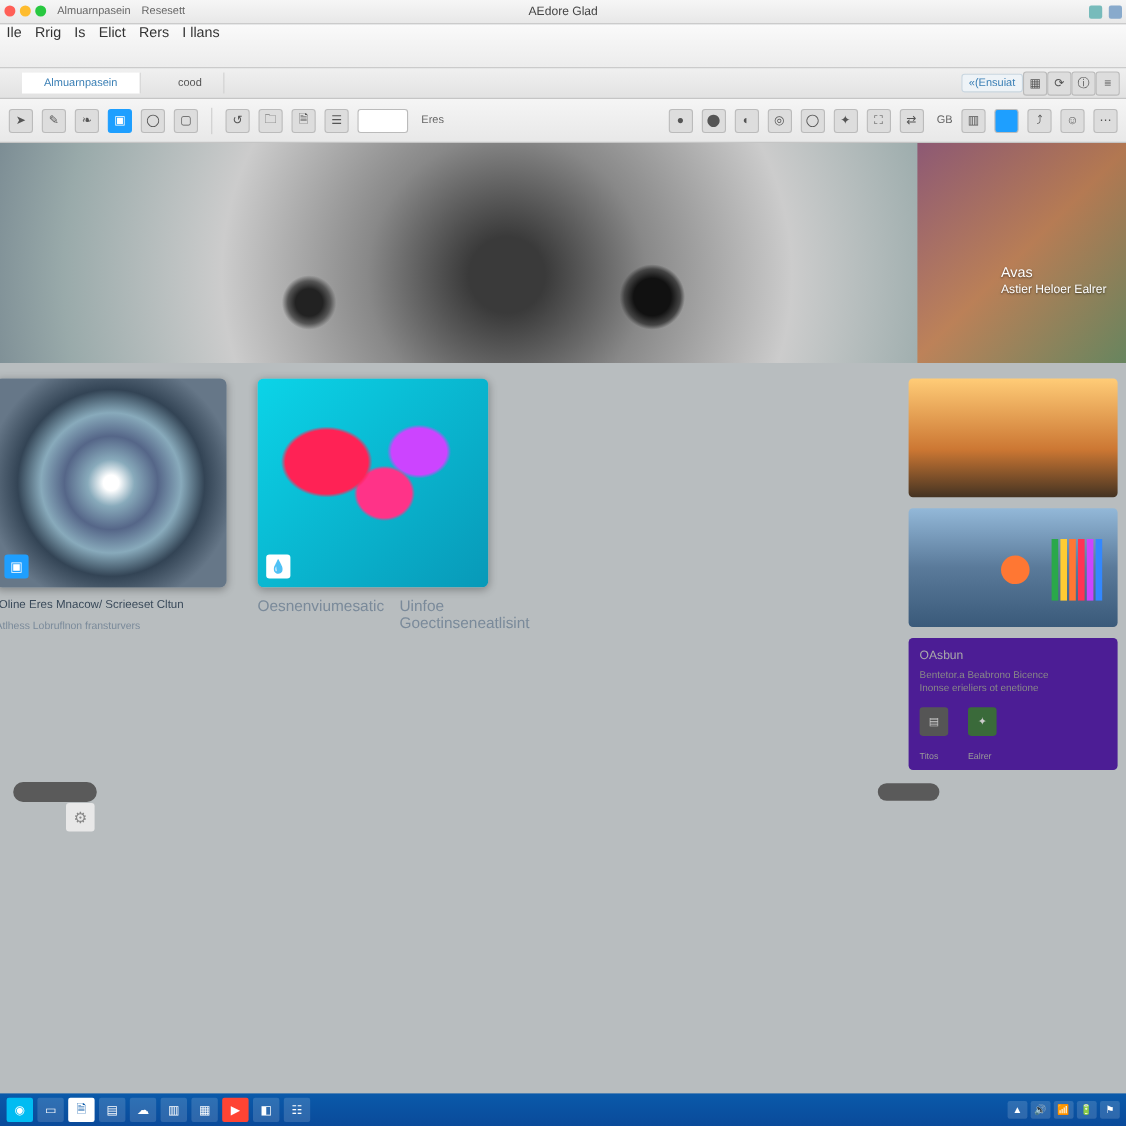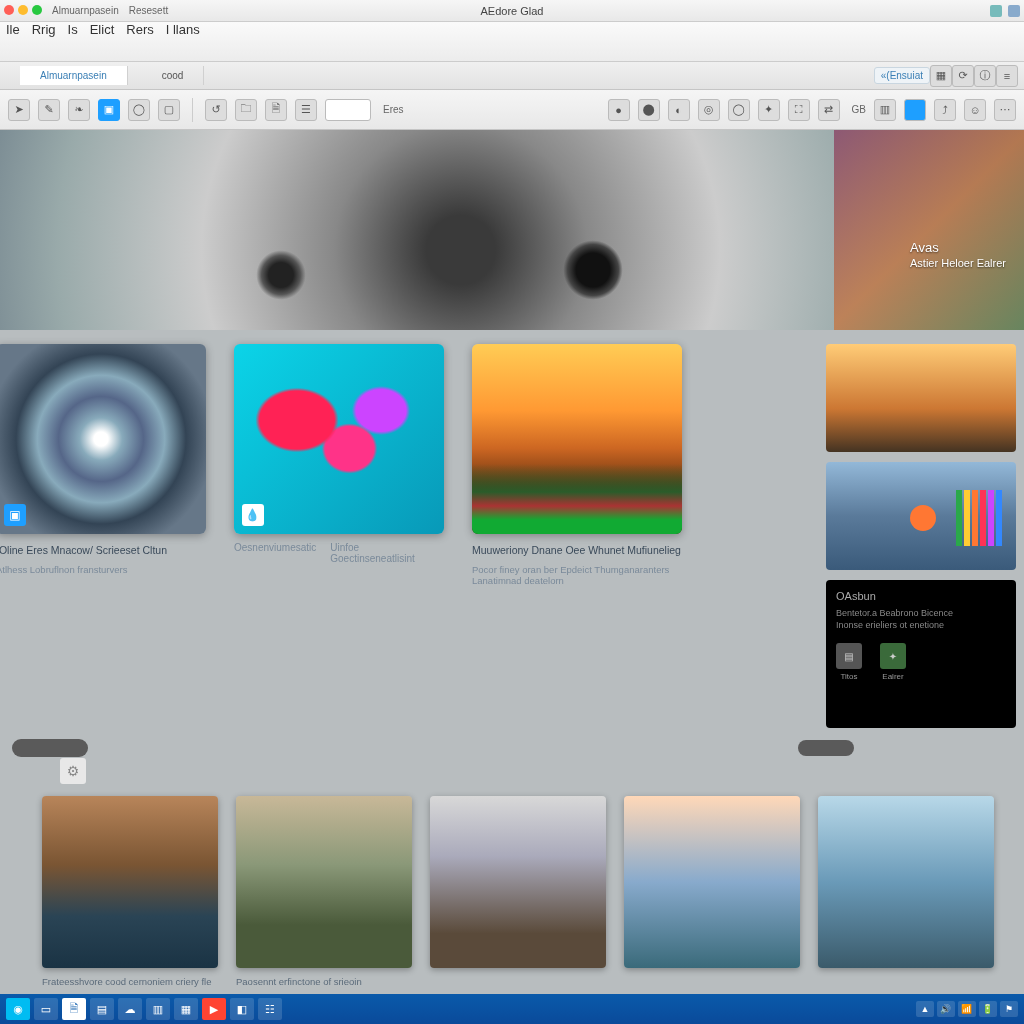--- a/index.html
+++ b/index.html
@@ -42,35 +42,35 @@
 .card { width: 210px; }
 .thumb { width:210px; height:190px; border-radius:6px; position:relative; overflow:hidden; box-shadow: 0 2px 8px rgba(0,0,0,.3) }
 .thumb .mini{position:absolute;left:8px;bottom:8px;width:22px;height:22px;background:#fff;border-radius:3px;display:flex;align-items:center;justify-content:center;font-size:12px}
 .t-vortex{background: radial-gradient(circle at 50% 50%, #fff 5%, #8ab 15%, #568 30%, #8ab 45%, #345 60%, #678 80%)}
 .t-color{background: radial-gradient(ellipse at 30% 40%, #ff2255 18%, transparent 20%), radial-gradient(ellipse at 55% 55%, #ff3388 15%, transparent 17%), radial-gradient(ellipse at 70% 35%, #cc44ff 12%, transparent 14%), linear-gradient(135deg,#0bd4e8,#0899b8)}
 .t-mtn{background: linear-gradient(#ffcc55 0%, #ff9933 35%, #cc6622 55%, #663311 75%, #442200 100%);position:relative}
 .t-mtn::after{content:"";position:absolute;bottom:0;left:0;right:0;height:70px;background:linear-gradient(transparent,#2a5c2a 40%,#a33 60%,#1a3 80%)}
 
 .card .title{font-size:10.5px;color:#3a4a5a;margin-top:10px;line-height:1.3}
 .card .sub{font-size:9.5px;color:#7a8a9a;margin-top:6px}
-.card .links{font-size:10px;color:#7a8a9a;margin-top:8px;display:flex;gap:14px}
+.card .links{font-size:14px;color:#7a8a9a;margin-top:8px;display:flex;gap:14px}
 
 .rightcol{width:190px;display:flex;flex-direction:column;gap:10px}
 .rthumb{width:190px;height:108px;border-radius:4px}
 .r1{background:linear-gradient(#ffcc77,#cc7733 60%,#443322)}
 .r2{background:linear-gradient(#93b8d8,#5a7a9a 50%,#3a5a7a);position:relative}
 .r2 .dot{position:absolute;left:44%;top:40%;width:26px;height:26px;border-radius:50%;background:#ff7733}
 .r2 .bars{position:absolute;right:14px;top:28px;display:flex;gap:2px}
 .r2 .bars span{width:6px;height:56px}
-.rpanel{background:#000000;border-radius:4px;padding:10px;color:#ccc;font-size:10px;height:148px}
+.rpanel{background:#4c1d95;border-radius:4px;padding:10px;color:#ccc;font-size:10px;height:120px}
 .rpanel .pt{color:#aaa;font-size:11px;margin-bottom:6px}
 .rpanel .pd{font-size:9px;color:#888;line-height:1.3}
 .rpanel .picons{display:flex;gap:18px;margin-top:12px}
 .rpanel .pic{width:26px;height:26px;background:#555;border-radius:3px;display:flex;align-items:center;justify-content:center}
-.rpanel .picl{font-size:8px;color:#999;text-align:center;margin-top:3px}
+.rpanel .picl{font-size:8px;color:#999;text-align:left;margin-top:14px}
 
 .divider{height:28px;display:flex;align-items:center;margin-top:6px}
 .divider .bar{width:76px;height:18px;background:#5a5a5a;border-radius:9px;margin-left:12px}
 .divider .bar2{width:56px;height:16px;background:#5a5a5a;border-radius:8px;margin-left:auto;margin-right:170px}
 .gearbox{width:26px;height:26px;background:#e8e8e8;border-radius:3px;margin-left:60px;margin-top:-4px;display:flex;align-items:center;justify-content:center;color:#888;font-size:14px}
 
 .row2{display:flex;gap:18px;padding:12px 8px 0 42px}
 .card2{width:176px}
 .thumb2{width:176px;height:172px;border-radius:4px;box-shadow:0 2px 6px rgba(0,0,0,.3)}
 .l1{background:linear-gradient(#b8855a,#7a5533 40%,#2a4455 70%,#1a3344)}
@@ -178,27 +178,20 @@
     <div class="card">
       <div class="thumb t-color">
         <div class="mini">💧</div>
       </div>
       <div class="links">
         <span>Oesnenviumesatic</span>
         <span>Uinfoe Goectinseneatlisint</span>
       </div>
     </div>
 
-    <div class="card">
-      <div class="thumb t-mtn">
-        <div class="mini" style="left:4px;bottom:auto;top:auto;position:absolute;bottom:8px;background:#1e9fff;color:#fff">◧</div>
-      </div>
-      <div class="title">Muuweriony Dnane Oee Whunet Mufiunelieg</div>
-      <div class="sub">Pocor finey oran ber Epdeict Thumganaranters Lanatimnad deatelorn</div>
-    </div>
 
     <div class="spacer" style="flex:1"></div>
 
     <div class="rightcol">
       <div class="rthumb r1"></div>
       <div class="rthumb r2">
         <div class="dot"></div>
         <div class="bars">
           <span style="background:#2aa84a"></span>
             <span style="background:#ffcc33"></span>
@@ -225,39 +218,20 @@
       </div>
     </div>
   </div>
 
   <div class="divider">
     <div class="bar"></div>
     <div class="bar2"></div>
   </div>
   <div class="gearbox">⚙</div>
 
-  <div class="row2">
-    <div class="card2">
-      <div class="thumb2 l1"></div>
-      <div class="title">Frateesshvore cood cernoniem criery fle</div>
-    </div>
-    <div class="card2">
-      <div class="thumb2 l2"></div>
-      <div class="title">Paosennt erfinctone of srieoin</div>
-    </div>
-    <div class="card2">
-      <div class="thumb2 l3"></div>
-    </div>
-    <div class="card2">
-      <div class="thumb2 l4"></div>
-    </div>
-    <div class="card2">
-      <div class="thumb2 l5"></div>
-    </div>
-  </div>
 </div>
 
 <div class="taskbar">
   <div class="tb" style="background:#00bcf2">◉</div>
   <div class="tb">▭</div>
   <div class="tb w">🗎</div>
   <div class="tb">▤</div>
   <div class="tb">☁</div>
   <div class="tb">▥</div>
   <div class="tb">▦</div>

